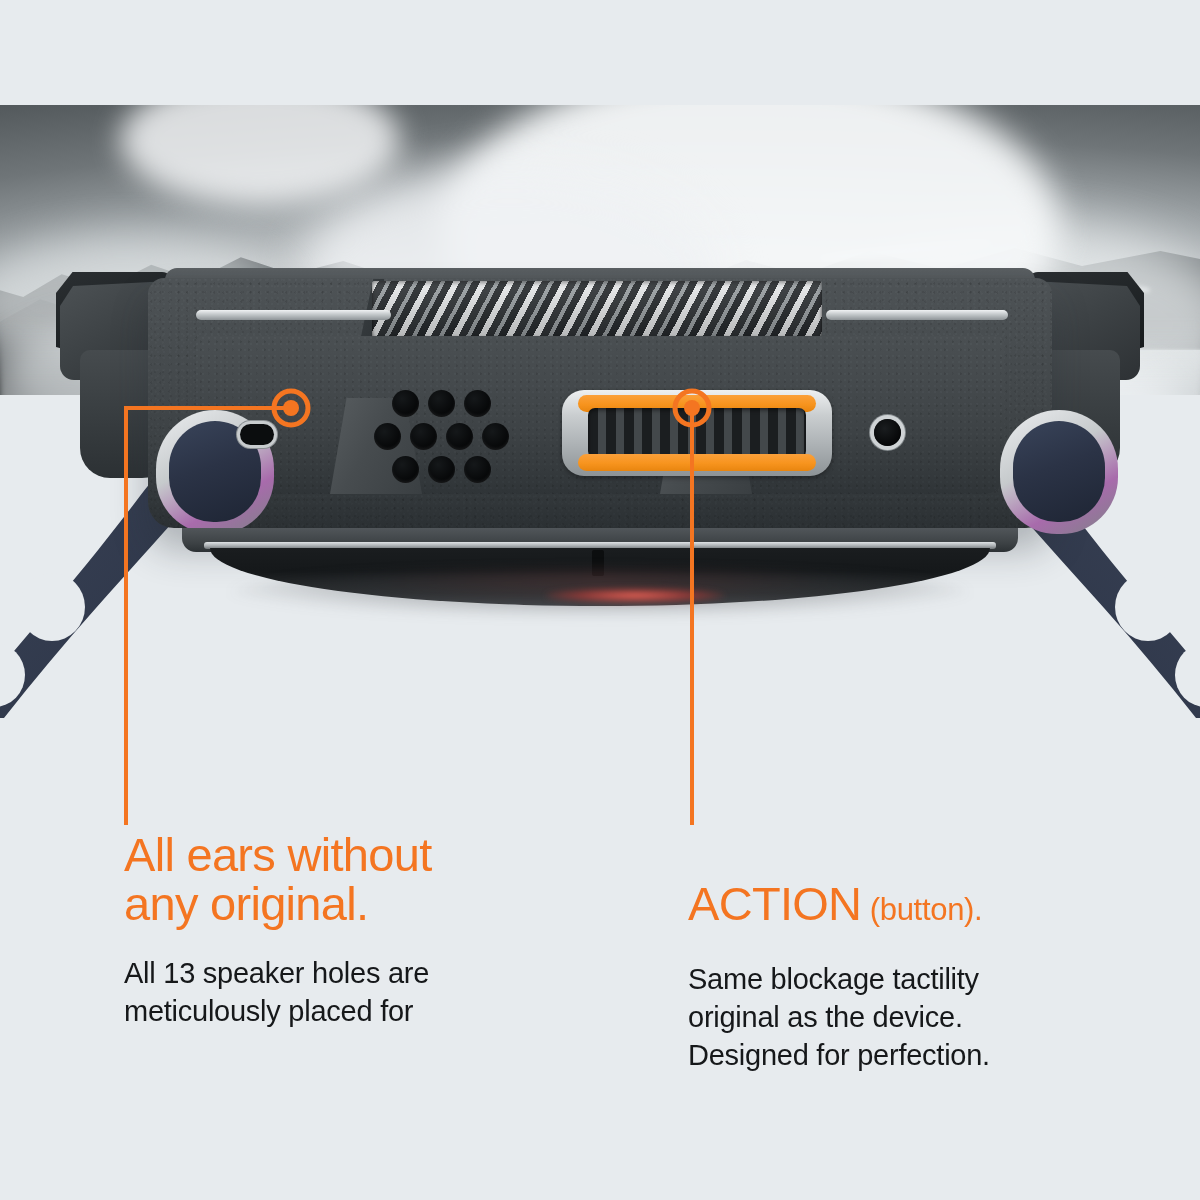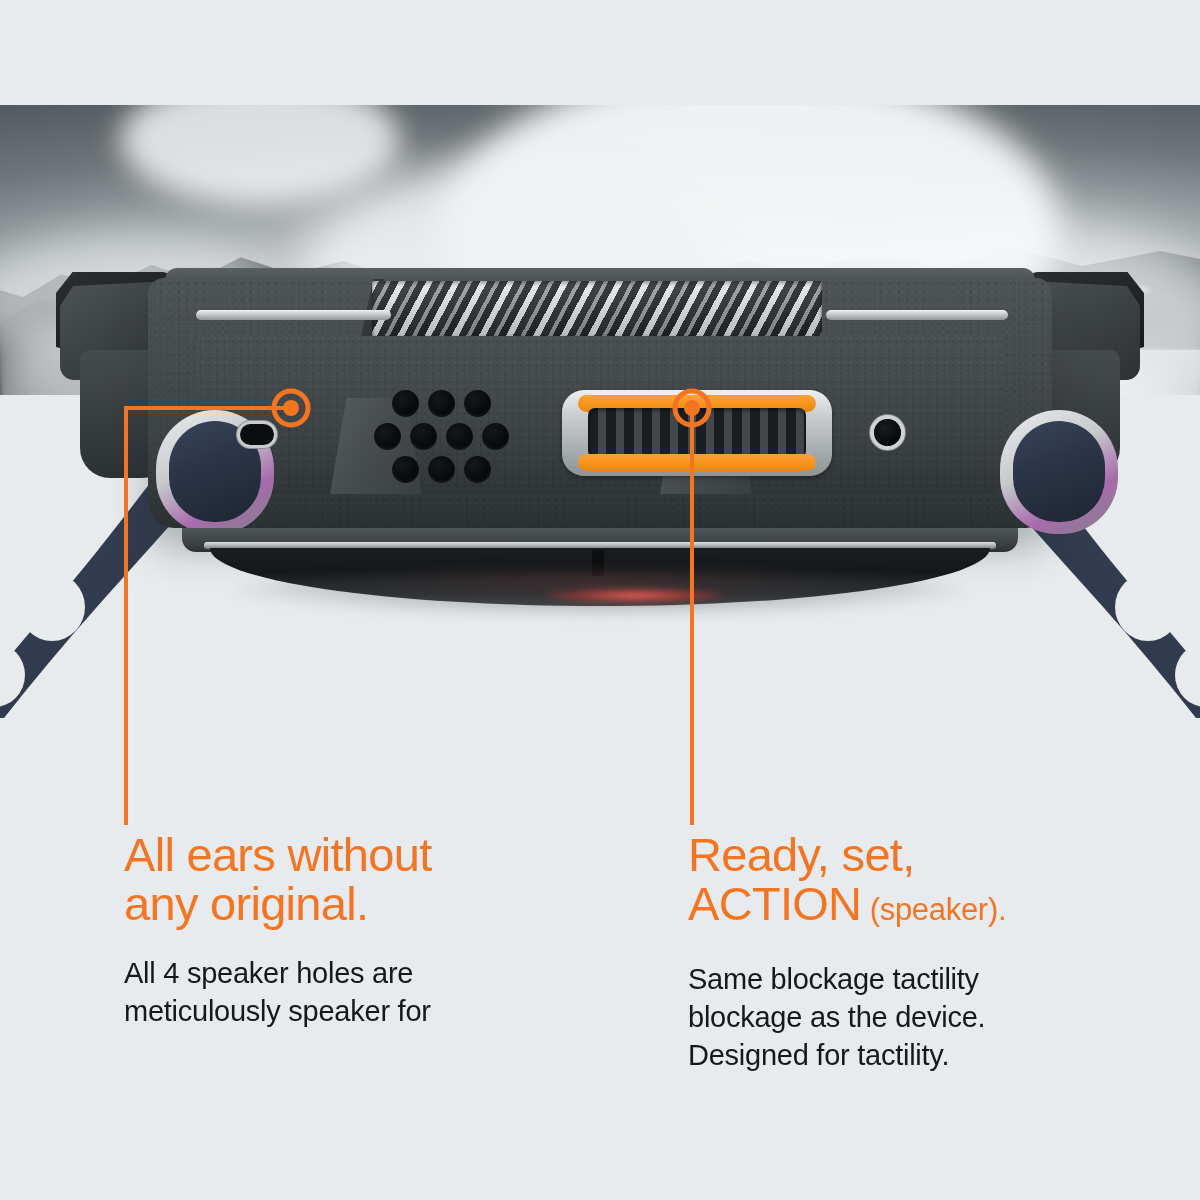--- a/index.html
+++ b/index.html
@@ -453,31 +453,31 @@
   </svg>
 
   <div class="copy">
 
     <div class="col left">
       <h2 class="headline">
         <span>All ears without</span><br>
         <span>any original.</span>
       </h2>
       <p class="body">
-        <span>All 4 speaker holes are</span><br>
-        <span>meticulously speaker for</span><br>
+        <span>All 13 speaker holes are</span><br>
+        <span>meticulously placed for</span><br>
       </p>
     </div>
 
     <div class="col right">
       <h2 class="headline">
-        <span>Ready, set,</span><br>
-        <span>ACTION</span><span class="small"> (speaker).</span>
+        <br>
+        <span>ACTION</span><span class="small"> (button).</span>
       </h2>
       <p class="body">
         <span>Same blockage tactility</span><br>
-        <span>blockage as the device.</span><br>
-        <span>Designed for tactility.</span>
+        <span>original as the device.</span><br>
+        <span>Designed for perfection.</span>
       </p>
     </div>
 
   </div>
 </div>
 
 </body></html>

